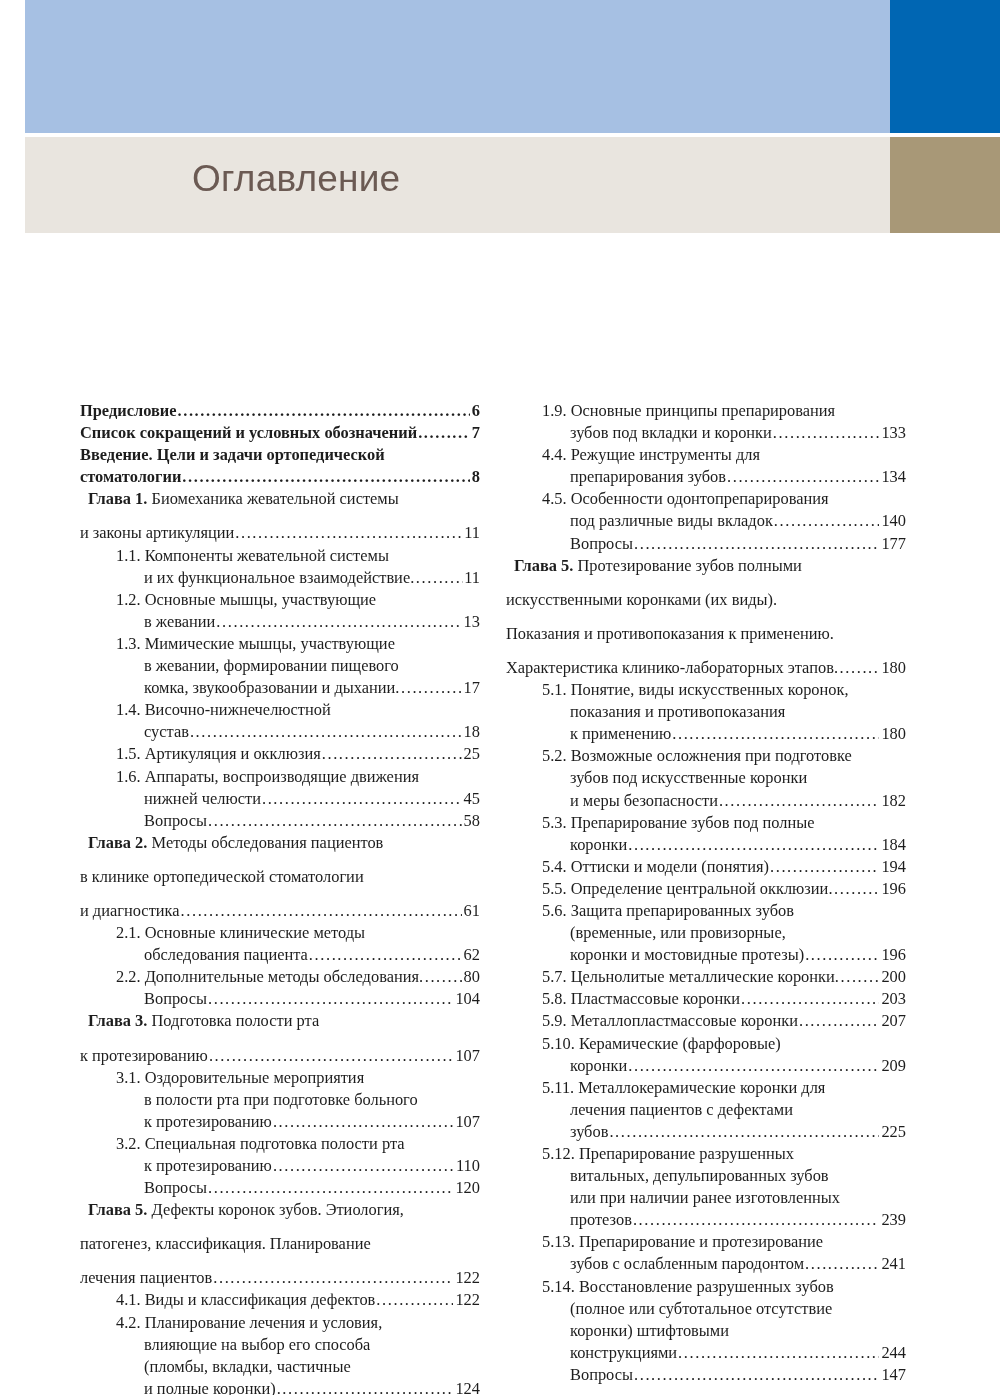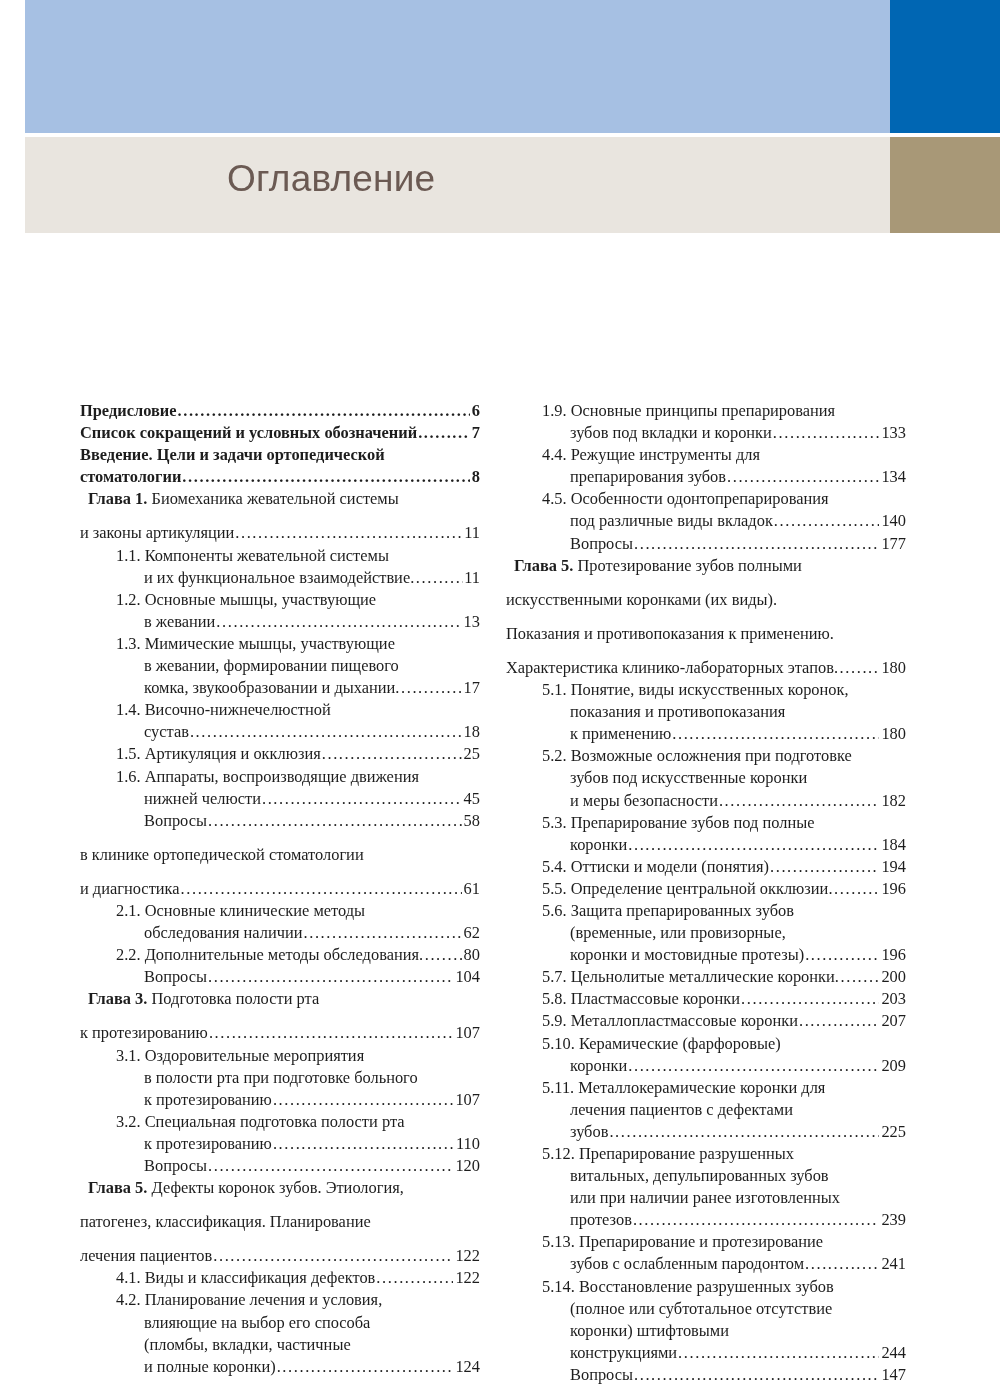--- a/index.html
+++ b/index.html
@@ -49,21 +49,20 @@
   #page-title {
     position: absolute;
     left: 192px;
     top: 158px;
     font-family: "Liberation Sans", sans-serif;
     font-size: 37px;
     font-weight: 400;
     color: #6b5a53;
     letter-spacing: 0.2px;
     white-space: nowrap;
-    margin-left: 35px;
   }
 
   
   #toc-body {
     position: absolute;
     left: 0;
     top: 400px;
     width: 1000px;
   }
   .toc-column {
@@ -239,40 +238,45 @@
           <span class="pg">45</span>
         </div>
       </div>
       <div class="toc-entry level-questions">
         <div class="row">
           <span class="txt"><span>Вопросы</span></span>
           <span class="dots"></span>
           <span class="pg">58</span>
         </div>
       </div>
+      <div class="toc-entry level-chapter">
+        <div class="row noleader">
+          <span class="txt"><span class="lead-label">Глава 2.</span>&nbsp;<span>Методы обследования пациентов</span></span>
+        </div>
+      </div>
       <div class="toc-entry level-cont">
         <div class="row noleader">
           <span class="txt"><span>в клинике ортопедической стоматологии</span></span>
         </div>
       </div>
       <div class="toc-entry level-cont">
         <div class="row">
           <span class="txt"><span>и диагностика</span></span>
           <span class="dots"></span>
           <span class="pg">61</span>
         </div>
       </div>
       <div class="toc-entry level-section">
         <div class="row noleader">
           <span class="txt"><span>2.1. Основные клинические методы</span></span>
         </div>
       </div>
       <div class="toc-entry level-section-cont">
         <div class="row">
-          <span class="txt"><span>обследования наличии</span></span>
+          <span class="txt"><span>обследования пациента</span></span>
           <span class="dots"></span>
           <span class="pg">62</span>
         </div>
       </div>
       <div class="toc-entry level-section">
         <div class="row tight">
           <span class="txt"><span>2.2. Дополнительные методы обследования</span></span>
           <span class="dots"></span>
           <span class="pg">80</span>
         </div>

